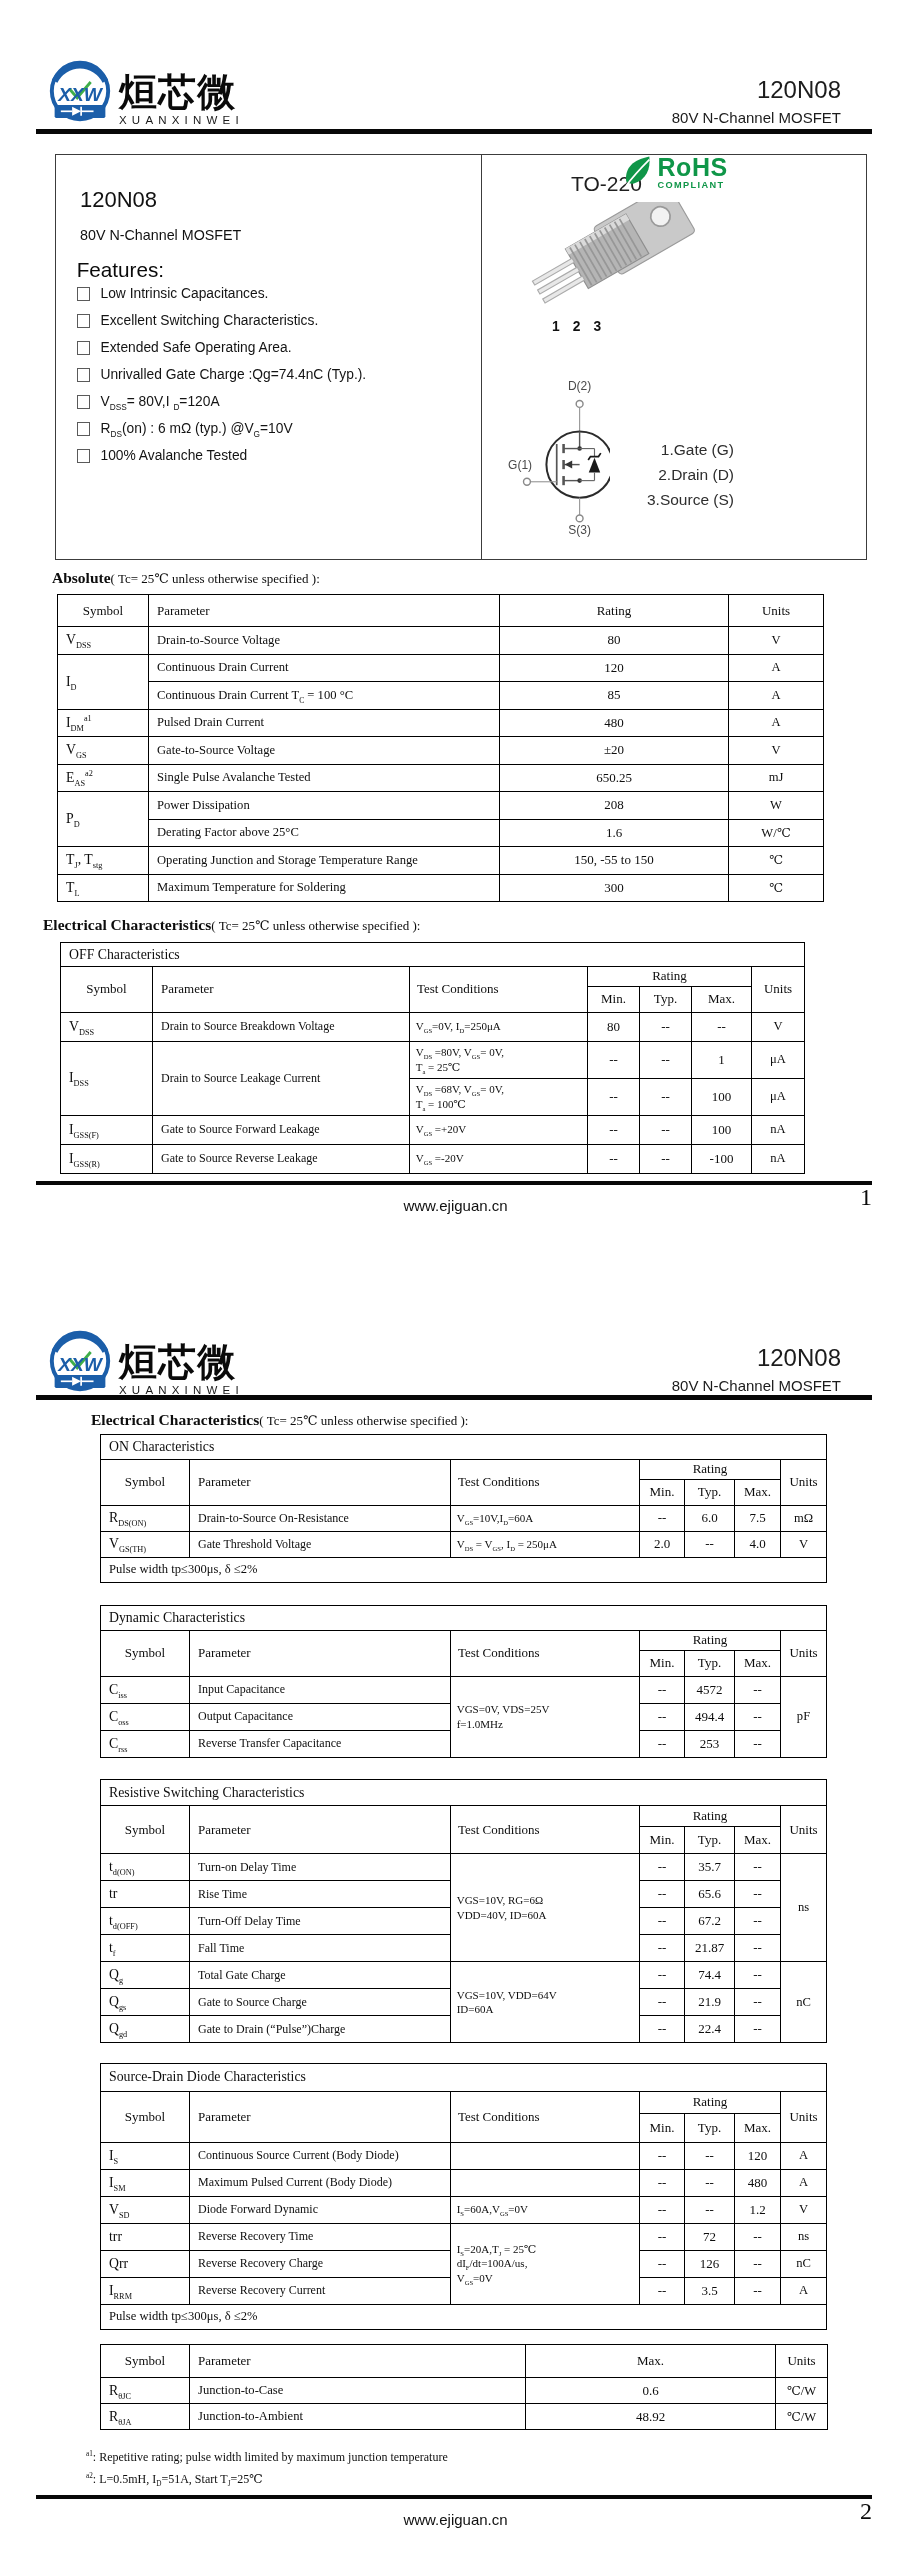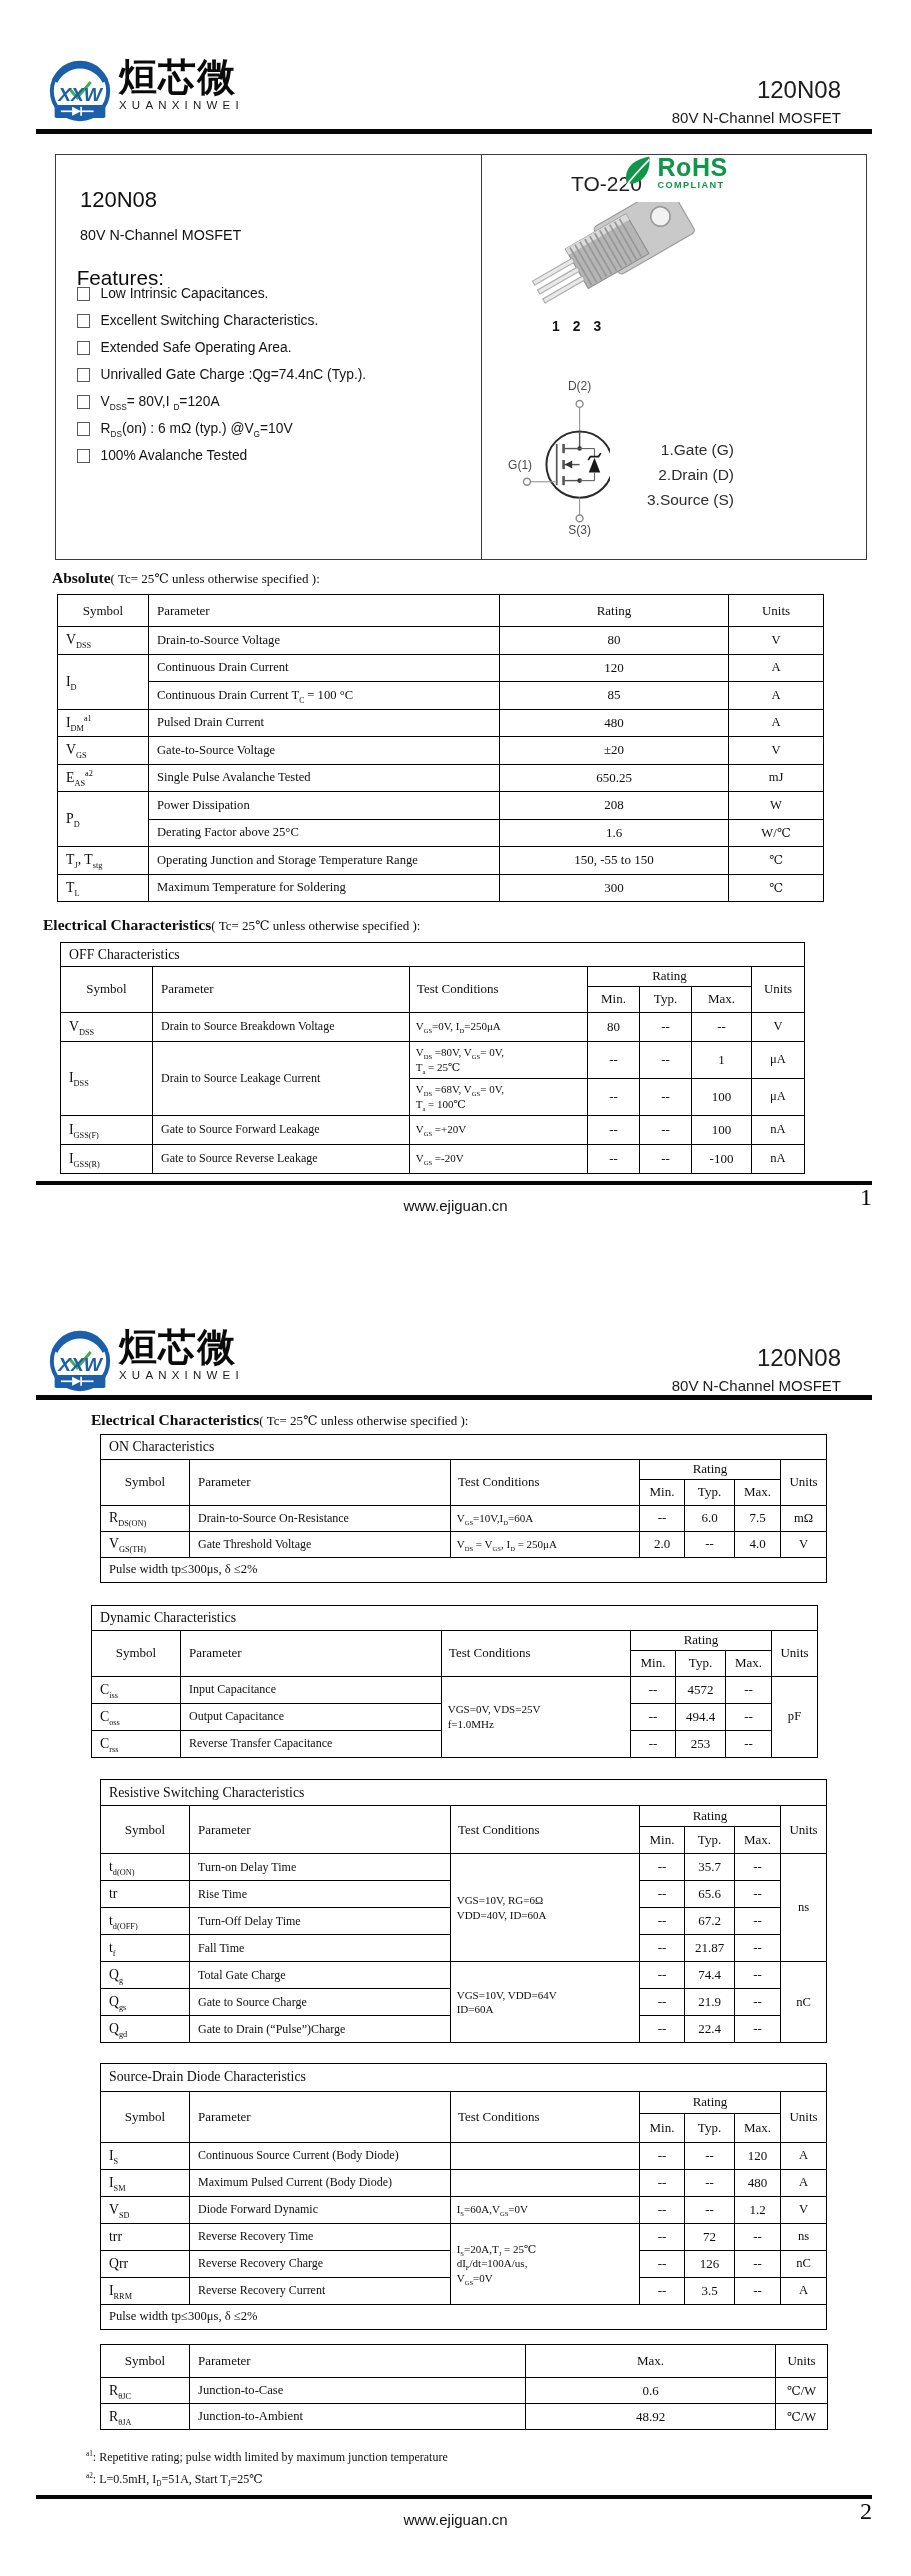--- a/index.html
+++ b/index.html
@@ -1,34 +1,34 @@
 <!DOCTYPE html>
 <html style="font-size:9.2px"><head>
 <meta charset="utf-8">
 <style>
   html,body{margin:0;padding:0;background:#ffffff;}
   body{width:911px;height:2576px;position:relative;color:#0d0d0d;
        font-family:"Liberation Sans","DejaVu Sans",sans-serif;}
   .abs{position:absolute;}
   .serif{font-family:"Liberation Serif","DejaVu Serif","DejaVu Sans",serif;}
   
-  .brand{display:flex;align-items:flex-start;}
+  .brand{display:flex;align-items:flex-end;}
   .brand-text{margin-left:8px;}
   .brand-cn{font-size:38px;line-height:42px;font-weight:bold;color:#0a0a0a;letter-spacing:1.1px;}
   .brand-en{font-size:11.5px;letter-spacing:5.2px;color:#1a1a1a;margin-top:1.1px;}
   .doc-head{text-align:right;}
   .doc-part{font-size:24px;color:#1c1c1c;}
   .doc-sub{font-size:15px;color:#1c1c1c;margin-top:4.6px;}
   .rule{background:#070707;}
   
   .fbox{border:1.7px solid #3c3c3c;}
   .fdivider{position:absolute;top:0;bottom:0;left:425px;width:1.1px;background:#3c3c3c;}
   .fb-part{font-size:22px;color:#111;}
   .fb-sub{font-size:14.3px;color:#111;}
-  .fb-title{font-size:20.7px;color:#0a0a0a;margin-top:8px;}
+  .fb-title{font-size:20.7px;color:#0a0a0a;}
   .feat{display:flex;align-items:flex-start;position:absolute;left:20.7px;}
   .chk{width:11.5px;height:11.5px;border:1.7px solid #5a5a5a;margin-right:10.3px;margin-top:1.1px;flex:0 0 auto;}
   .feat-label{font-size:13.8px;color:#141414;line-height:16px;}
   .to220{font-size:21px;color:#1f1f1f;}
   .rohs{display:flex;align-items:flex-start;}
   .rohs-txt{margin-left:3.4px;line-height:1;}
   .rohs1{font-size:25px;font-weight:800;color:#0f9648;letter-spacing:0.6px;}
   .rohs2{font-size:9.2px;font-weight:700;color:#0f9648;letter-spacing:1.4px;margin-top:1.1px;}
   .pins123{font-size:13.8px;font-weight:bold;letter-spacing:4.6px;color:#111;}
   .pinlist{text-align:right;font-size:15.5px;color:#2e2e2e;line-height:25px;}
@@ -430,21 +430,21 @@
     <td class="v">4.0</td>
     <td class="u">V</td>
   </tr>
   <tr class="note" style="height:25px">
           <td colspan="7">Pulse width tp≤300μs, δ ≤2%</td>
         </tr>
 </tbody>
     </table>
 </div>
 
-<div class="abs" style="left:91px;top:1605px;">
+<div class="abs" style="left:100px;top:1605px;">
 <table class="dt serif" style="width:726px;">
   <colgroup>
         <col style="width:89px">
         <col style="width:261px">
         <col style="width:189px">
         <col style="width:45px">
         <col style="width:50px">
         <col style="width:46px">
         <col style="width:46px">
       </colgroup>

